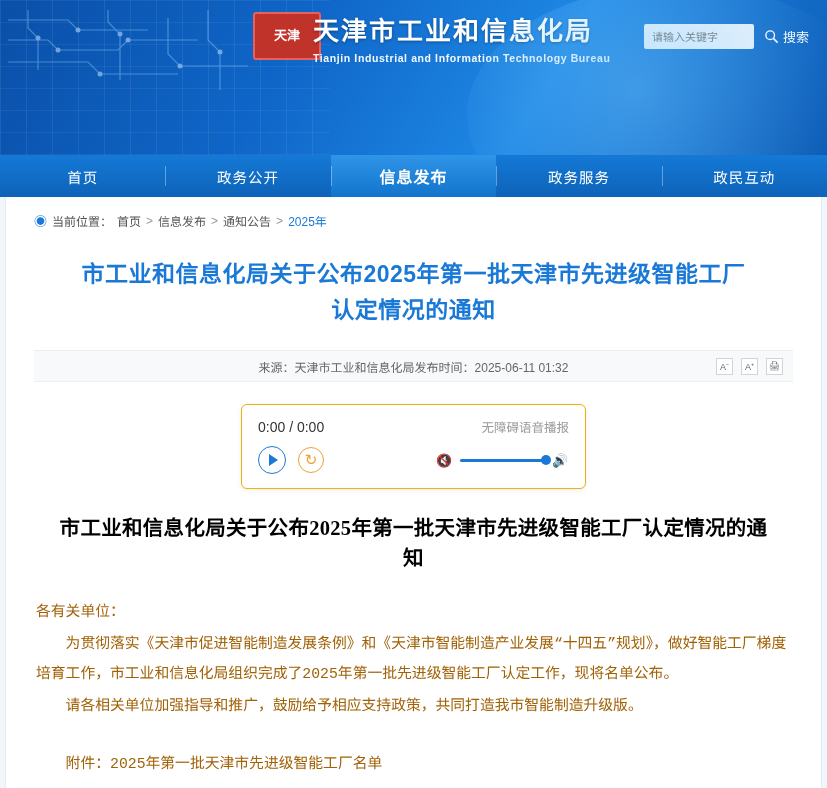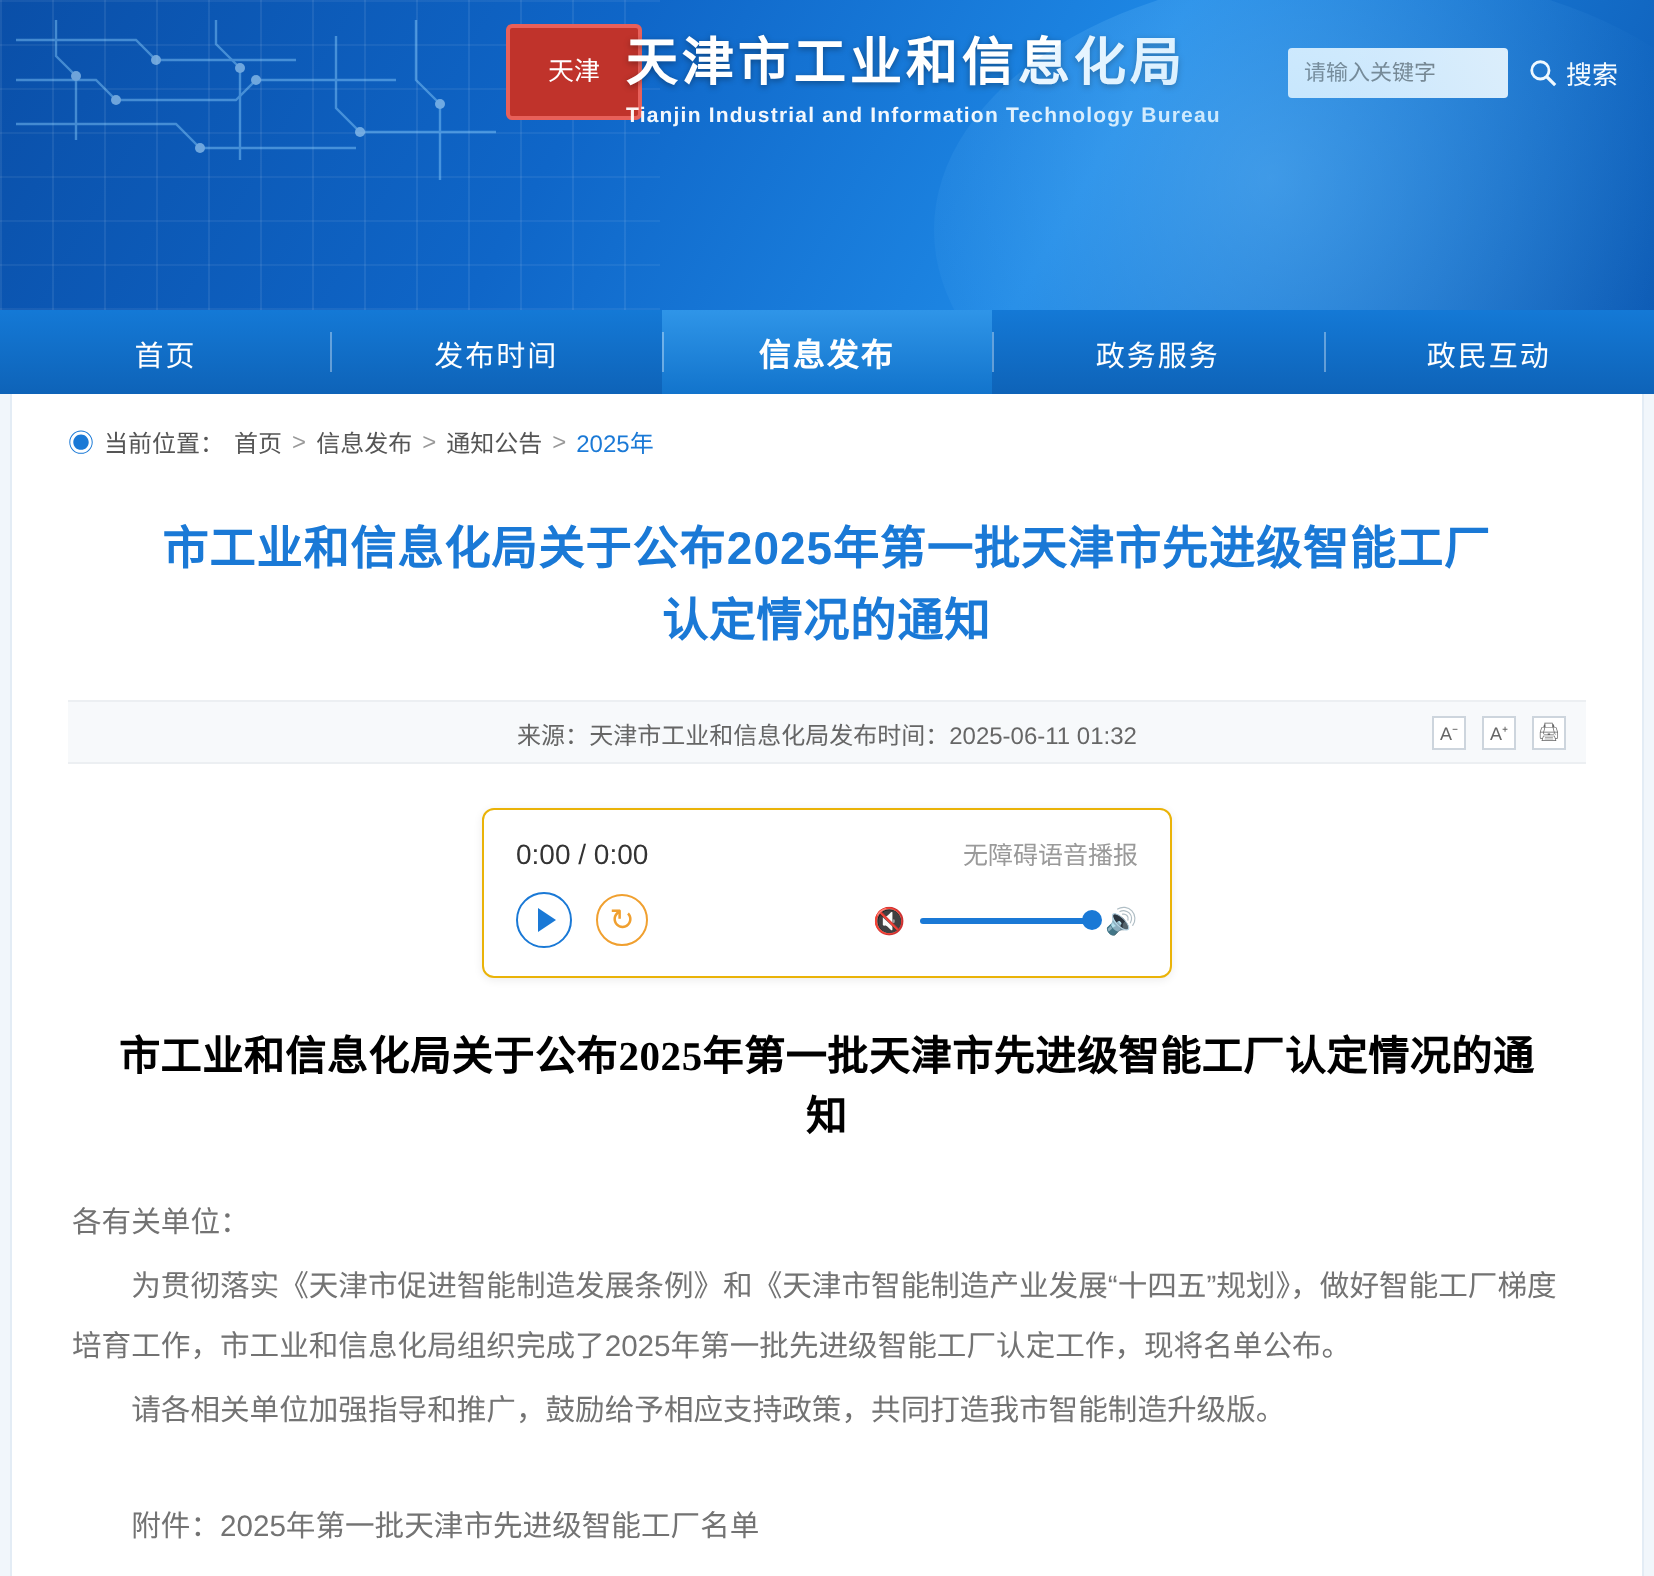--- a/index.html
+++ b/index.html
@@ -43,21 +43,21 @@
     position: absolute;
     left: 253px; top: 12px;
     width: 68px; height: 48px;
     background: #c0332b;
     border: 2px solid #e8605a;
     border-radius: 3px;
     color: #fff;
     font-family: "Liberation Serif", serif;
     font-size: 13px;
     line-height: 14px;
-    font-weight: normal;
+    font-weight: bold;
     display: flex;
     align-items: center;
     justify-content: center;
     text-align: center;
     letter-spacing: 0px;
   }
   .site-title-wrap {
     position: absolute;
     left: 313px; top: 10px;
     color: #ffffff;
@@ -274,24 +274,24 @@
   .article-heading {
     text-align: center;
     font-family: "Liberation Serif", serif;
     font-size: 20.5px;
     font-weight: bold;
     color: #000;
     padding: 8px 20px 26px 20px;
     letter-spacing: .3px;
   }
   .article-body {
-    font-family: Liberation Sans, sans-serif;
+    font-family: Liberation Mono, monospace;
     font-size: 14.8px;
     line-height: 30px;
-    color: #737373;
+    color: #a16207;
     padding: 0 2px;
   }
   .article-body p { margin-bottom: 2px; }
   .indent { text-indent: 2em; }
   .attach { padding-top: 26px; text-indent: 0; }
   .attach-indent { display: inline-block; width: 2em; }
   .signature {
     text-align: right;
     font-family: "Liberation Serif", serif;
     font-size: 15px;
@@ -341,21 +341,21 @@
         <circle cx="6.6" cy="6.6" r="4.6" stroke="#ffffff" stroke-width="1.5" fill="none"></circle>
         <line x1="10" y1="10" x2="14.5" y2="14.5" stroke="#ffffff" stroke-width="1.7"></line>
       </svg>
       <span>搜索</span>
     </div>
   </div>
 </div>
 
 <div class="nav">
   <div class="nav-item">首页</div>
-  <div class="nav-item">发布时间</div>
+  <div class="nav-item">政务公开</div>
   <div class="nav-item active">信息发布</div>
   <div class="nav-item">政务服务</div>
   <div class="nav-item">政民互动</div>
 </div>
 
 <div class="page">
   <div class="content-card">
 
     <div class="breadcrumb">
       <span class="pin-icon">◉</span>

